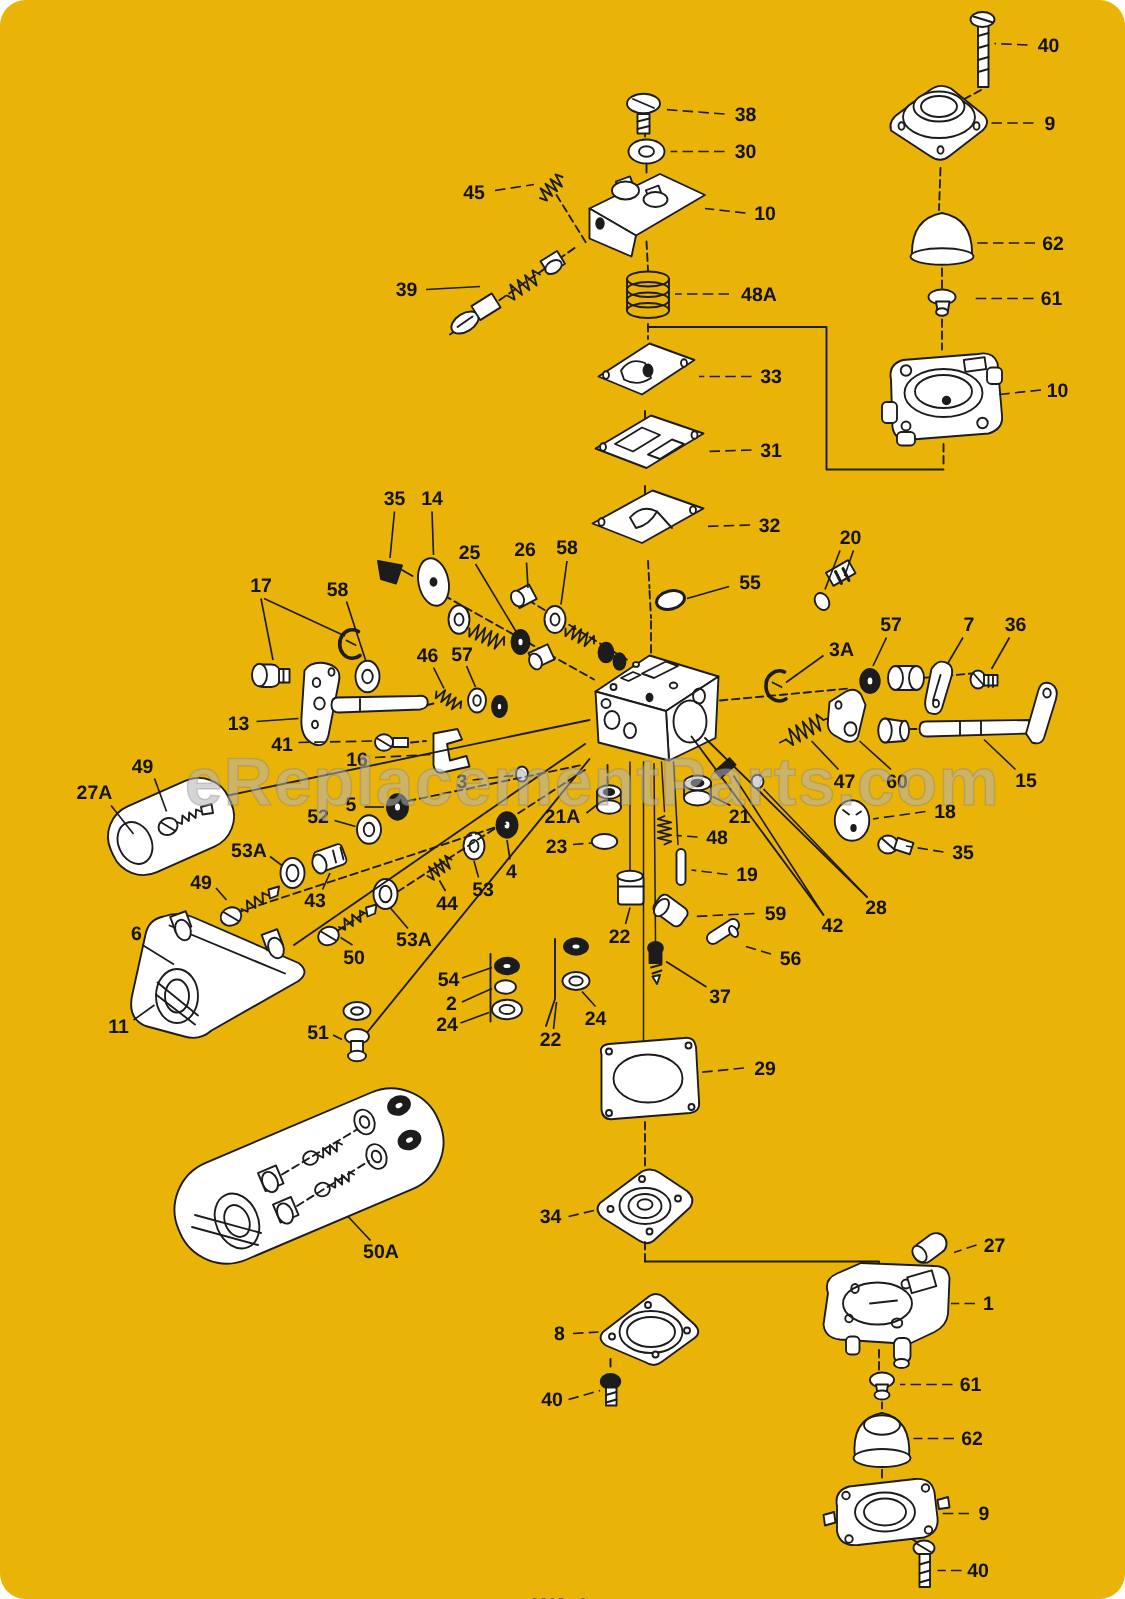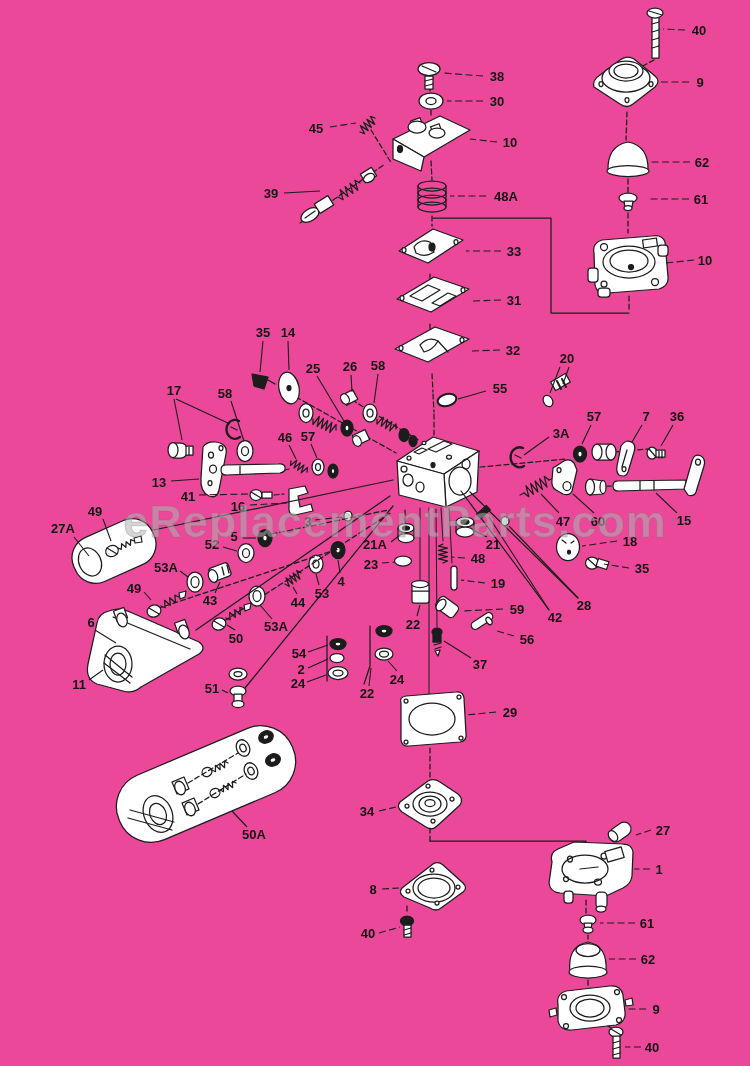--- a/index.html
+++ b/index.html
@@ -1,16 +1,16 @@
 <!DOCTYPE html>
 <html><head>
 <meta charset="utf-8">
 <style>
   html,body{margin:0;padding:0;background:#ffffff;}
-  .stage{width:750px;height:1066px;position:relative;background:#ec4899;overflow:hidden;margin:0 auto;}
+  .stage{width:750px;height:1066px;position:relative;background:#eab308;overflow:hidden;margin:0 auto;border-radius:17px;}
   svg{display:block;}
   .lbl{font:700 13px "Liberation Sans", sans-serif;fill:#141414;}
   .wm{font:700 45px "Liberation Sans", sans-serif;fill:rgba(178,178,178,0.55);
       stroke:rgba(120,120,120,0.30);stroke-width:1px;letter-spacing:1px;}
   .cap{font:700 15px "Liberation Sans", sans-serif;fill:#141414;}
 </style>
 </head>
 <body>
 
 <div class="stage">

